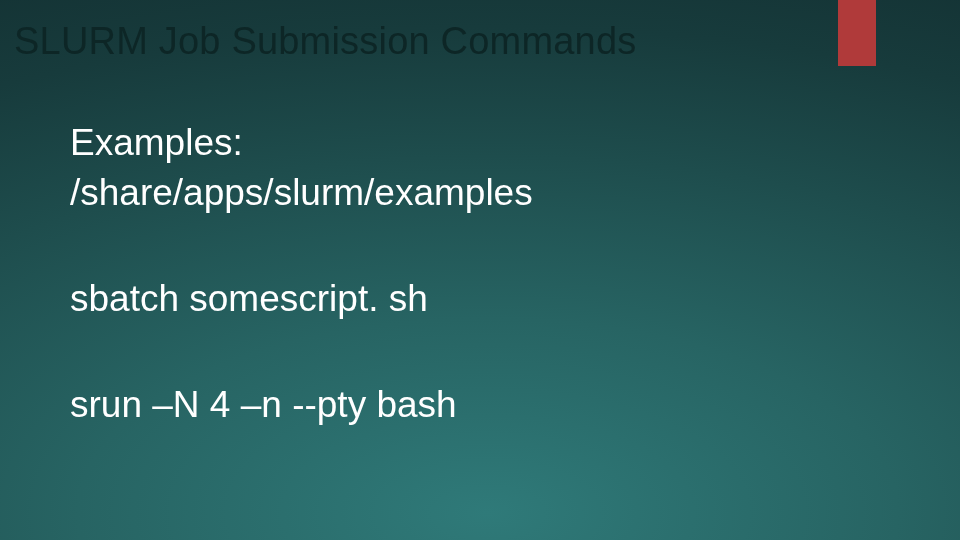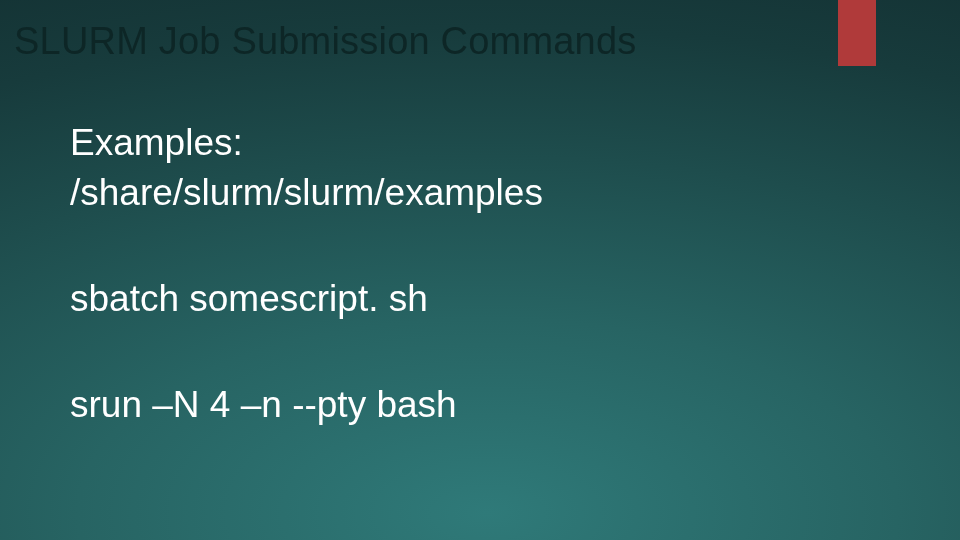--- a/index.html
+++ b/index.html
@@ -60,21 +60,21 @@
 </head>
 <body>
 
 <div class="slide">
   <div class="accent-bar"></div>
 
   <div class="title">SLURM Job Submission Commands</div>
 
   <div class="content">
     <div class="line">Examples:</div>
-    <div class="line">/share/slurm/slurm/examples</div>
+    <div class="line">/share/apps/slurm/examples</div>
 
     <div class="gap"></div>
 
     <div class="line">sbatch somescript. sh</div>
 
     <div class="gap"></div>
 
     <div class="line">srun –N 4 –n --pty bash</div>
   </div>
 </div>

